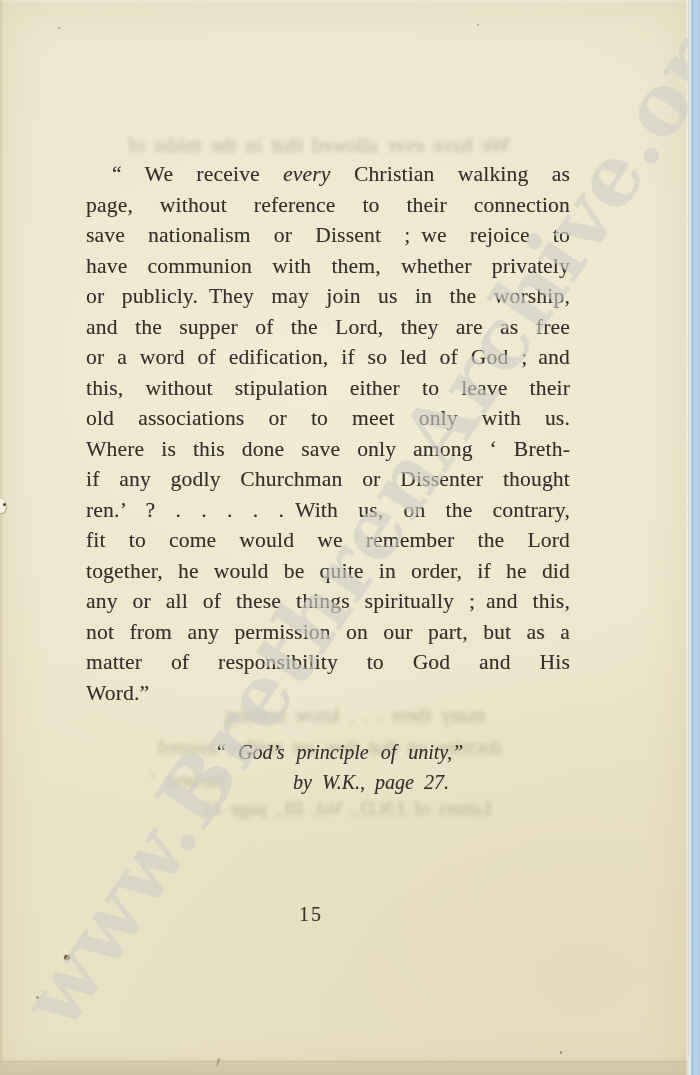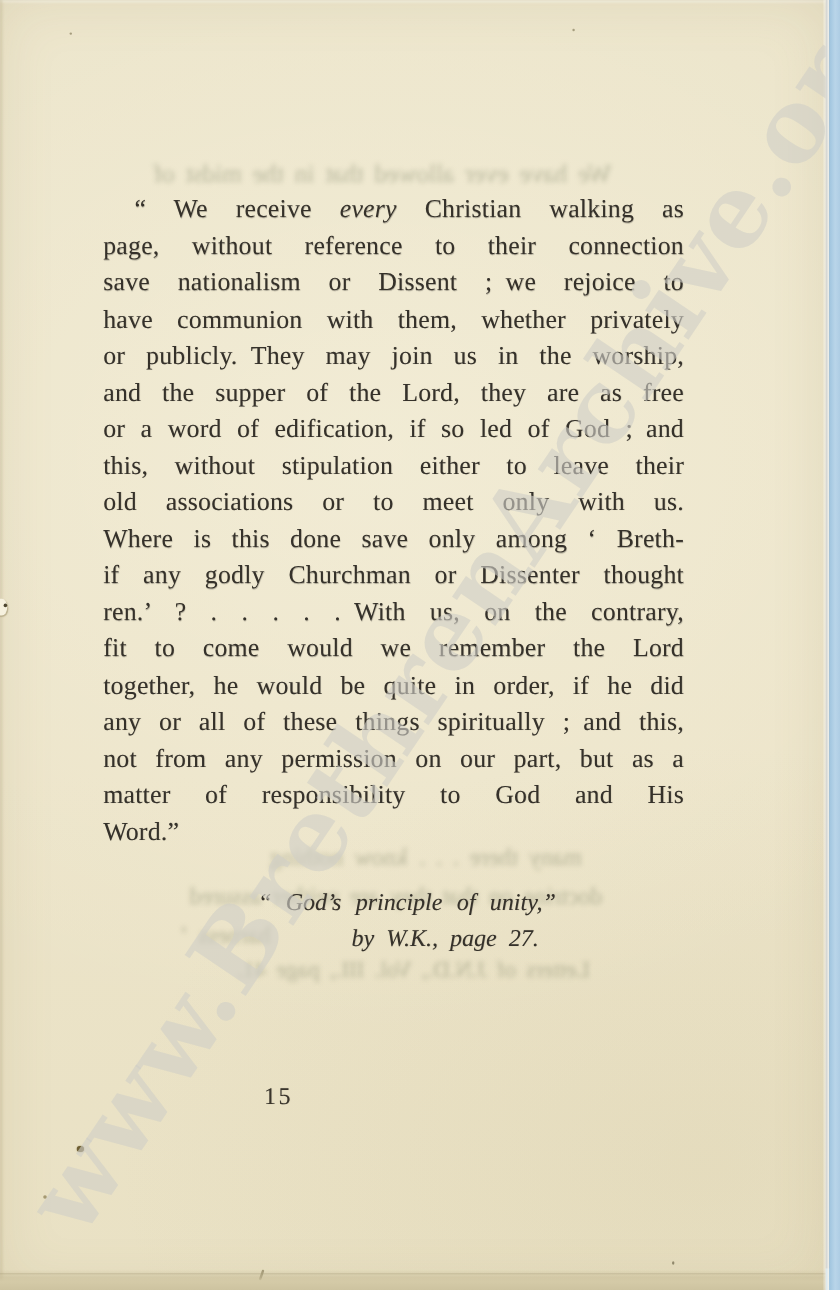--- a/index.html
+++ b/index.html
@@ -34,21 +34,21 @@
   .qline{height:30.5px;line-height:30.5px;text-align:justify;text-align-last:justify;overflow:visible;white-space:nowrap;}
   .qline.nojust{text-align:left;text-align-last:left;}
 
   
   .attr{position:absolute;color:#35312a;font-style:italic;font-size:20px;line-height:30px;white-space:nowrap;
         text-shadow:.3px .3px .6px rgba(53,49,42,.35);}
   .attr1{left:215px;top:737px;word-spacing:7px;}
   .attr2{left:293px;top:767px;word-spacing:5px;}
 
   
-  .pagenum{position:absolute;left:220px;top:899px;width:182px;text-align:left;
+  .pagenum{position:absolute;left:220px;top:899px;width:182px;text-align:center;
            color:#3a352c;font-size:20px;line-height:30px;letter-spacing:2px;
            text-shadow:.3px .3px .6px rgba(53,49,42,.35);}
 
   
   .ghost{position:absolute;transform:scaleX(-1);filter:blur(2.2px);
          color:rgba(112,120,90,.42);font-size:20px;white-space:nowrap;word-spacing:4px;}
 
   
   .watermark{
     position:absolute;left:-208px;top:480px;width:1140px;height:130px;line-height:130px;

